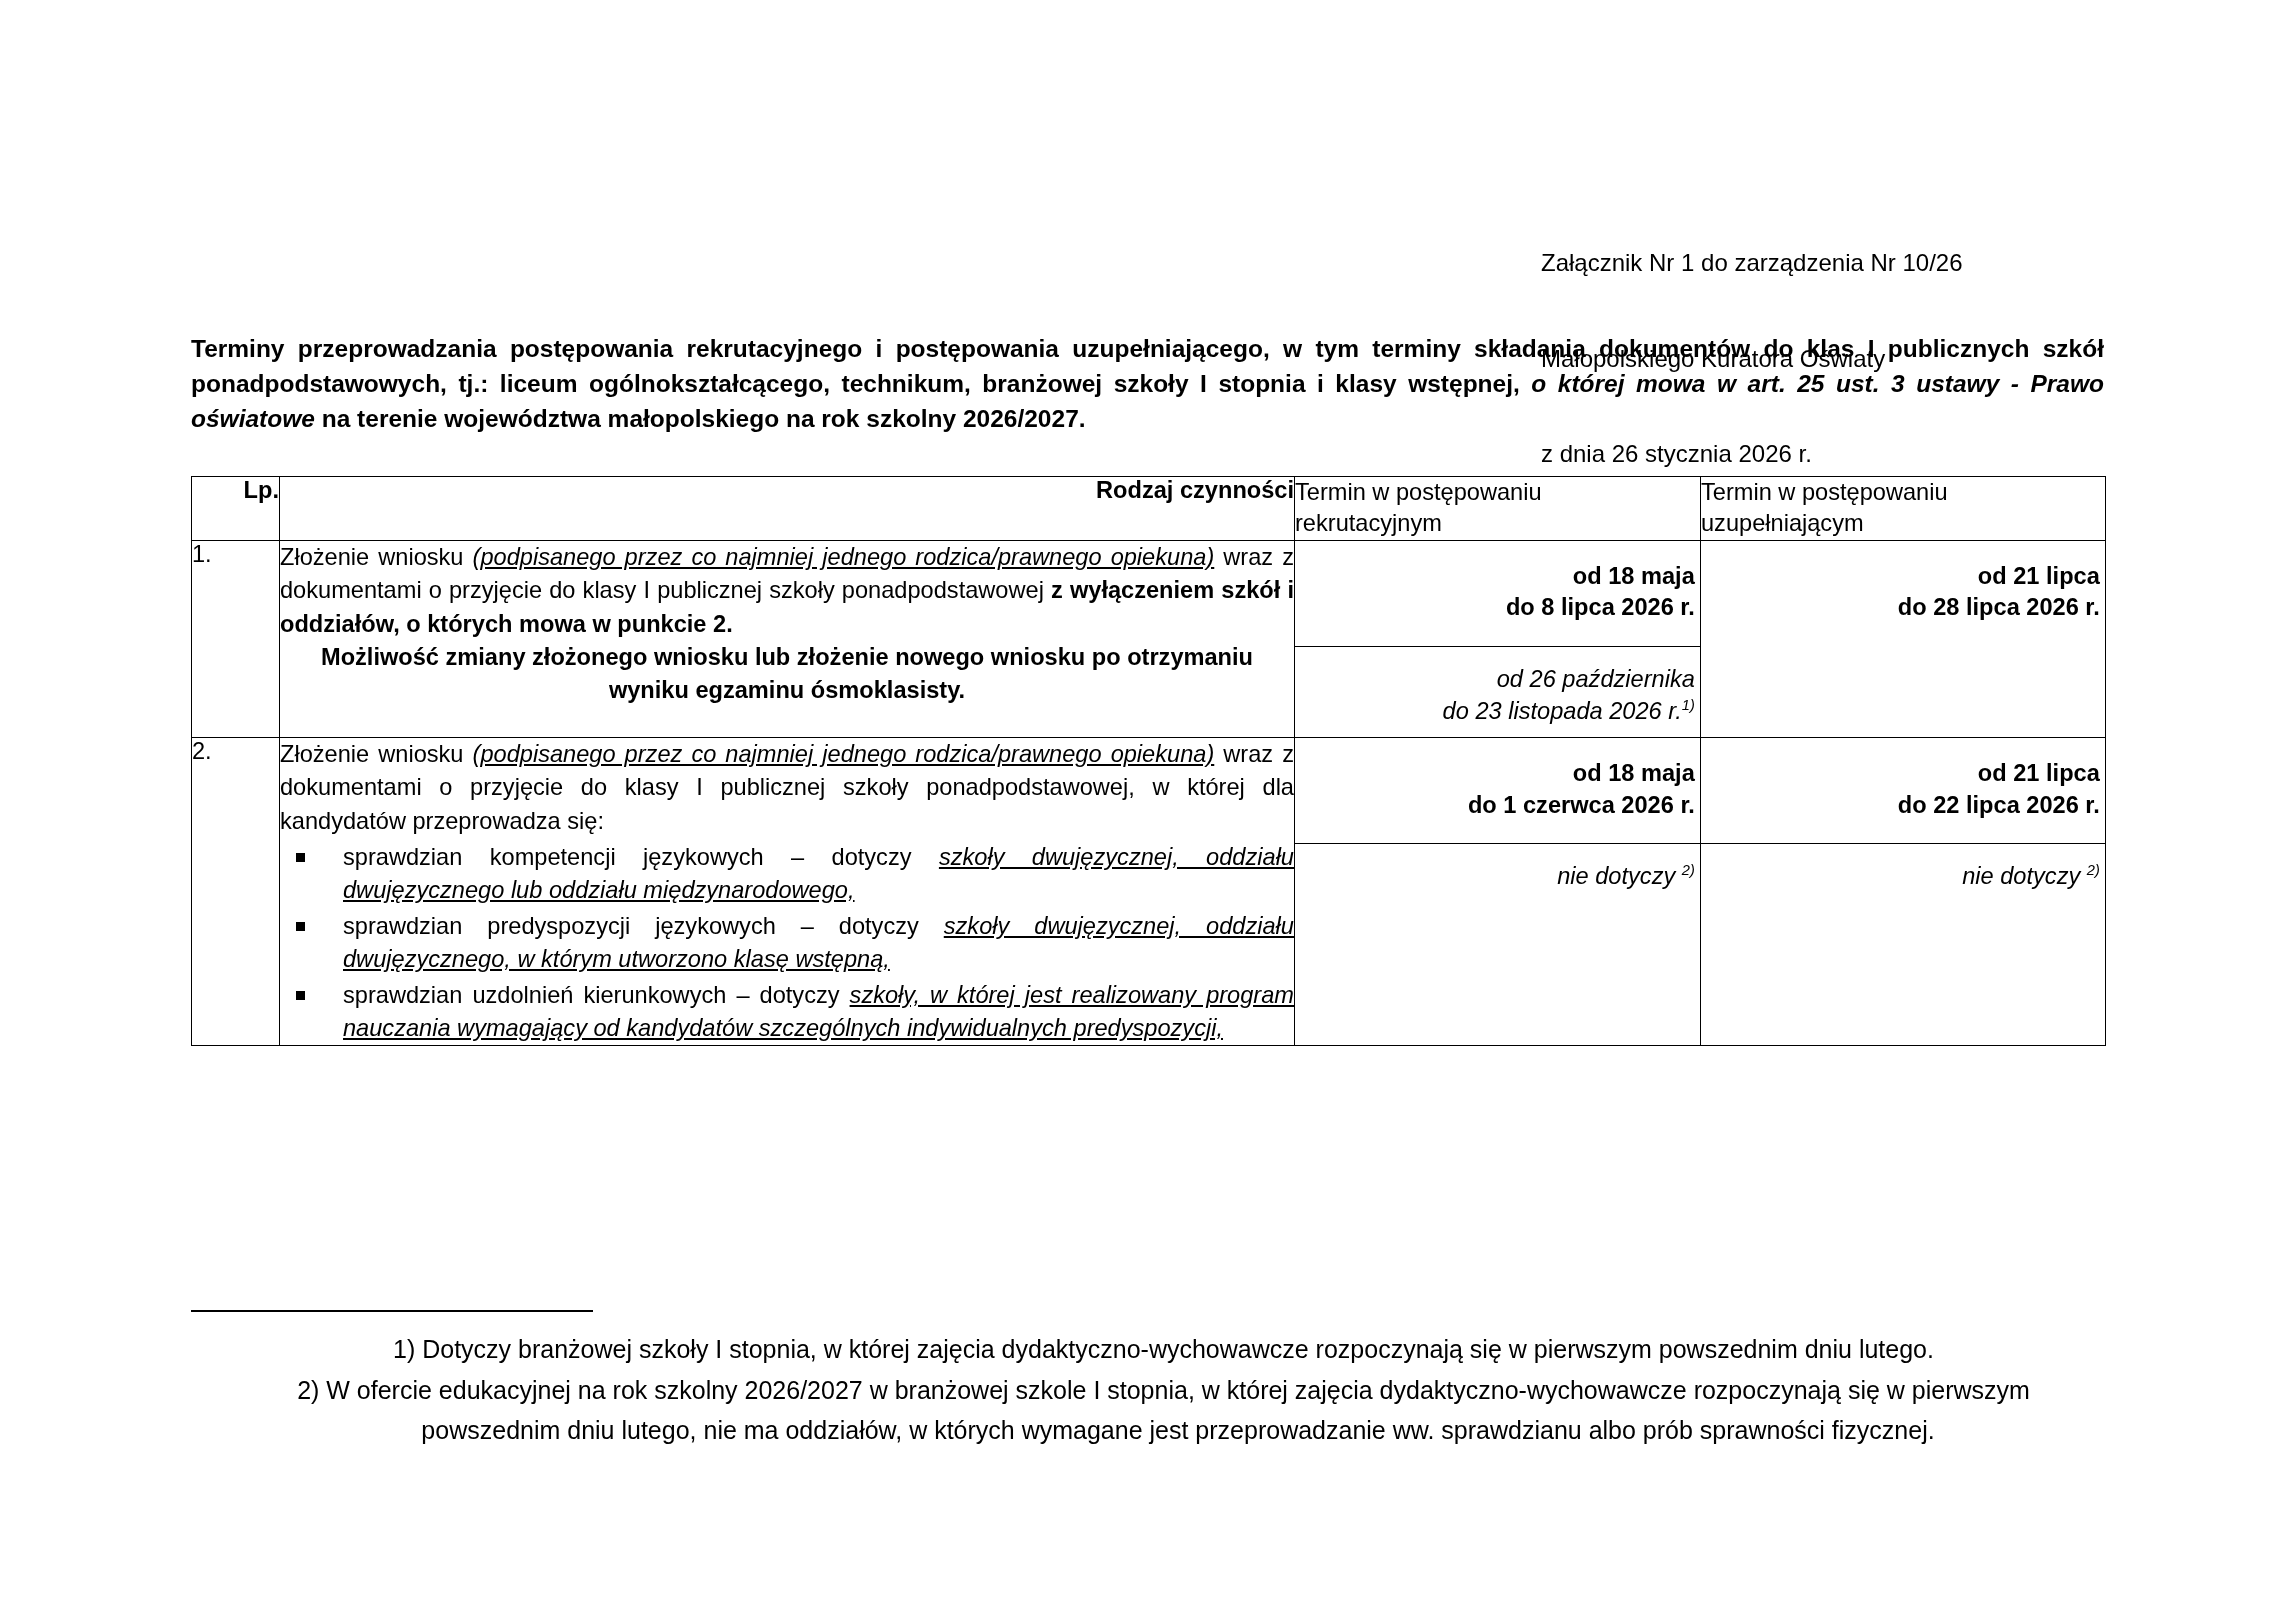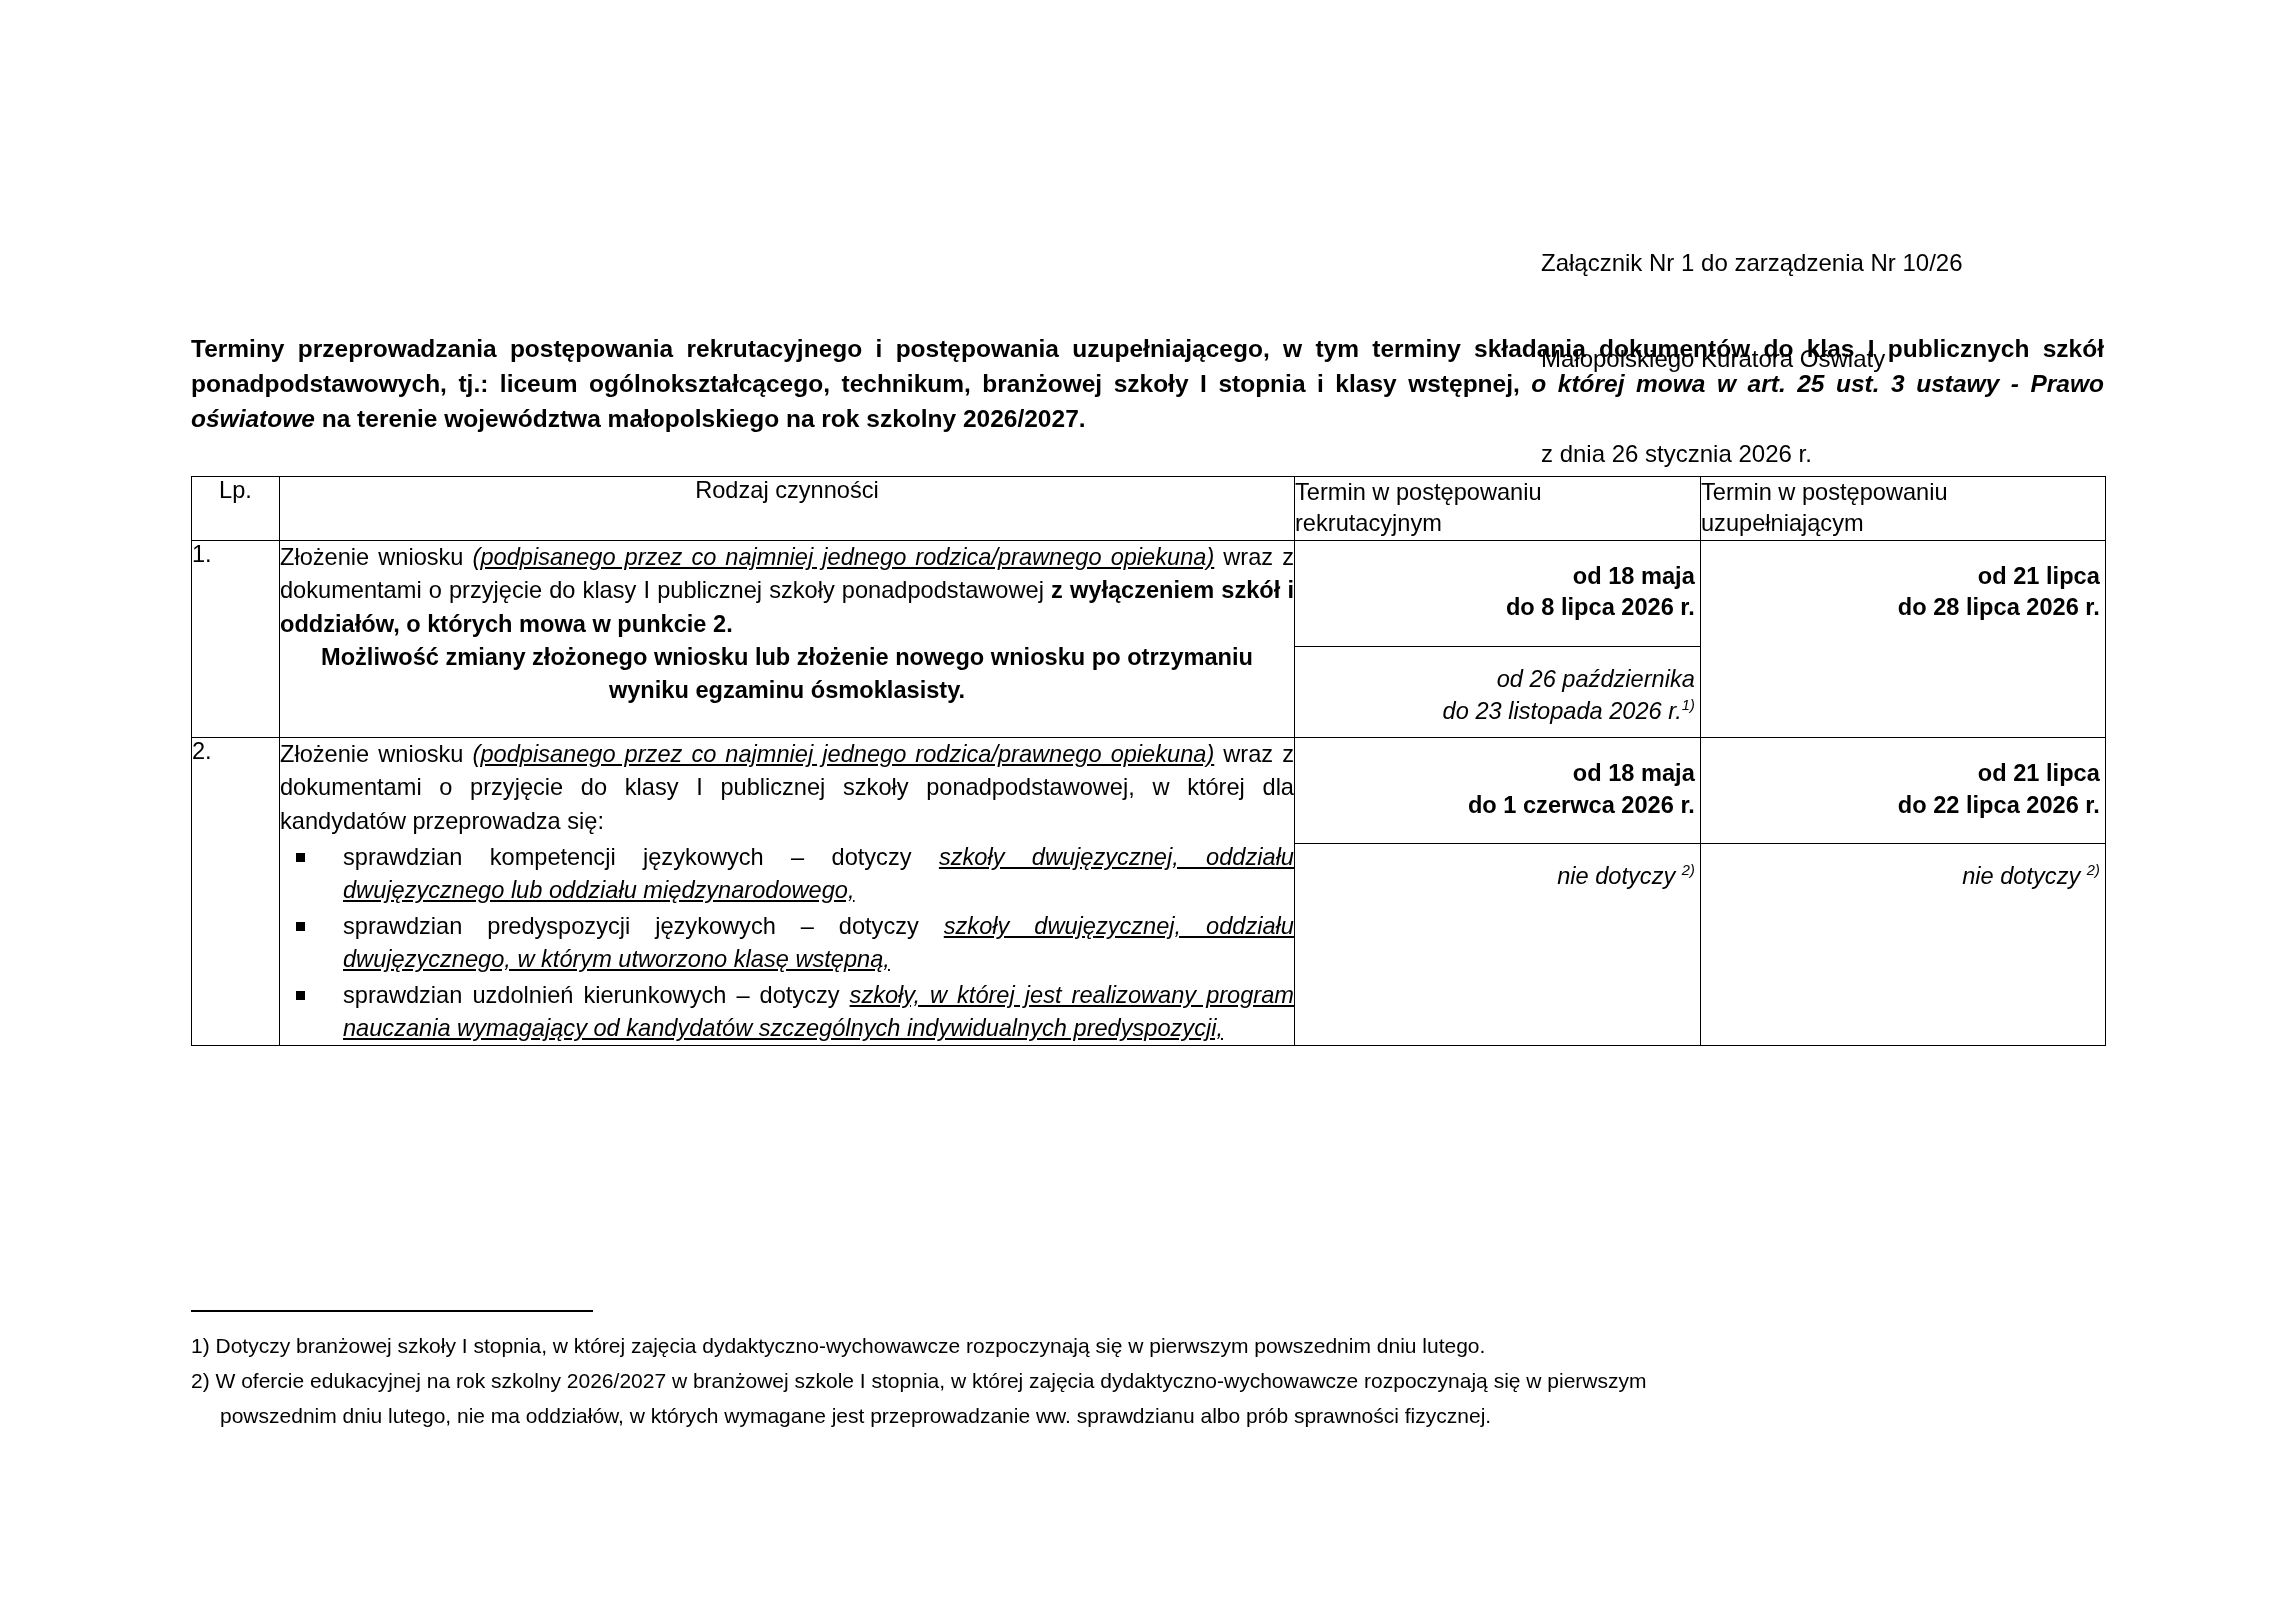--- a/index.html
+++ b/index.html
@@ -62,22 +62,22 @@
     border: 1.3px solid #000;
     vertical-align: top;
     padding: 0;
   }
   .col-lp    { width: 88px; }
   .col-desc  { width: 1015px; }
   .col-rekr  { width: 406px; }
   .col-uzup  { width: 405px; }
 
   .th-cell {
-    text-align: center;
-    font-weight: normal;
+    text-align: right;
+    font-weight: bold;
     padding: 9.2px 9.2px 9.2px 11.8px;
     height: 63px;
     vertical-align: top;
   }
   .th-center {
     text-align: left;
     font-weight: normal;
     padding: 9.2px 6.5px;
     vertical-align: top;
     line-height: 1.32;
@@ -160,25 +160,26 @@
   .fn-rule {
     position: absolute;
     left: 191px;
     top: 1310px;
     width: 402px;
     height: 0;
     border-top: 2.6px solid #000;
   }
   .footnotes {
     position: absolute;
-    left: 191px;
+    left: 205px;
     top: 1331px;
     width: 1917px;
-    font-size: 21px;
+    font-size: 25px;
     line-height: 1.47;
+    text-align: center;
   }
   .footnotes p { margin: 0 0 3.9px 0; }
   .footnotes .cont { padding-left: 29px; }
 </style>
 </head>
 <body>
 
 <div class="page">
 
   <div class="doc-header">

